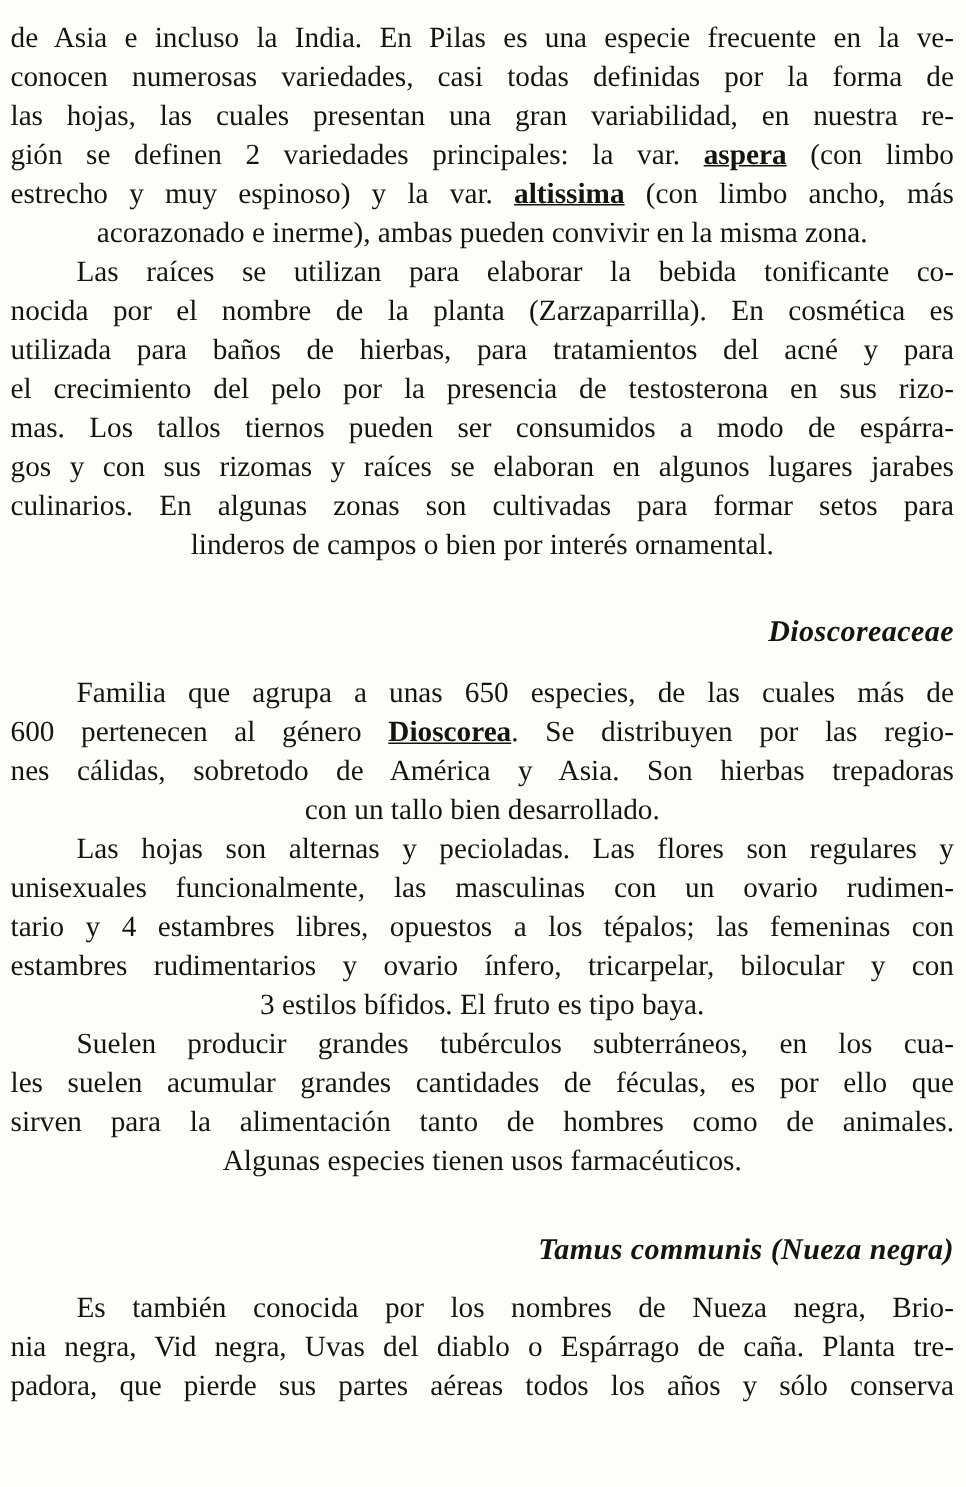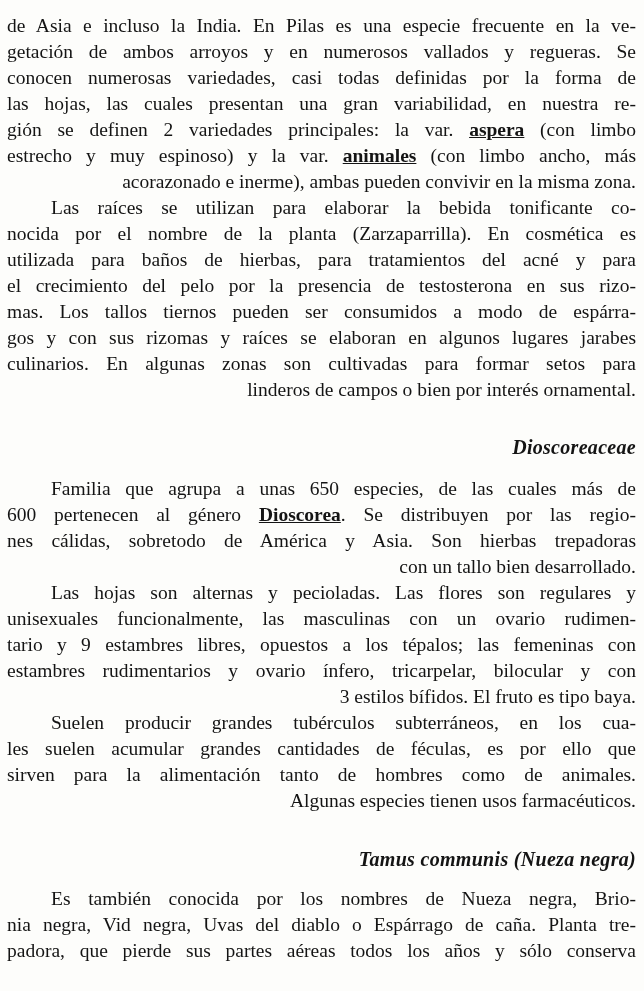--- a/index.html
+++ b/index.html
@@ -13,21 +13,21 @@
     padding: 13px 8px 0 7px;
     font-family: "Liberation Serif", "DejaVu Serif", serif;
     color: #141414;
   }
   .para { margin: 0; }
   .line {
     font-size: 19.5px;
     line-height: 26px;
     height: 26px;
     overflow: hidden;
-    text-align: right;
+    text-align: center;
     white-space: normal;
   }
   .line.just {
     text-align: justify;
     text-align-last: justify;
   }
   .line.ind { padding-left: 44px; }
   .line b { font-weight: bold; text-decoration: underline; }
   .heading {
     font-size: 20px;
@@ -39,25 +39,24 @@
   }
   [data-name="heading-dioscoreaceae"] { margin: 31px 0 16px 0; }
   [data-name="heading-tamus-communis"] { margin: 32px 0 14px 0; }
 </style>
 </head>
 <body>
 
 <div class="page" data-name="page" style="background: rgb(253, 253, 251); color: rgb(20, 20, 20);">
     <div class="para" data-name="paragraph-zarzaparrilla-varieties">
       <div class="line just" data-name="text-line">de Asia e incluso la India. En Pilas es una especie frecuente en la ve-</div>
-      <div class="line just" data-name="text-line">getación de ambos arroyos y en numerosos vallados y regueras. Se</div>
       <div class="line just" data-name="text-line">conocen numerosas variedades, casi todas definidas por la forma de</div>
       <div class="line just" data-name="text-line">las hojas, las cuales presentan una gran variabilidad, en nuestra re-</div>
       <div class="line just" data-name="text-line">gión se definen 2 variedades principales: la var. <b data-name="emphasized-term">aspera</b> (con limbo</div>
-      <div class="line just" data-name="text-line">estrecho y muy espinoso) y la var. <b data-name="emphasized-term">animales</b> (con limbo ancho, más</div>
+      <div class="line just" data-name="text-line">estrecho y muy espinoso) y la var. <b data-name="emphasized-term">altissima</b> (con limbo ancho, más</div>
       <div class="line" data-name="text-line">acorazonado e inerme), ambas pueden convivir en la misma zona.</div>
     </div>
     <div class="para" data-name="paragraph-zarzaparrilla-uses">
       <div class="line just ind" data-name="text-line">Las raíces se utilizan para elaborar la bebida tonificante co-</div>
       <div class="line just" data-name="text-line">nocida por el nombre de la planta (Zarzaparrilla). En cosmética es</div>
       <div class="line just" data-name="text-line">utilizada para baños de hierbas, para tratamientos del acné y para</div>
       <div class="line just" data-name="text-line">el crecimiento del pelo por la presencia de testosterona en sus rizo-</div>
       <div class="line just" data-name="text-line">mas. Los tallos tiernos pueden ser consumidos a modo de espárra-</div>
       <div class="line just" data-name="text-line">gos y con sus rizomas y raíces se elaboran en algunos lugares jarabes</div>
       <div class="line just" data-name="text-line">culinarios. En algunas zonas son cultivadas para formar setos para</div>
@@ -66,21 +65,21 @@
     <div class="heading" data-name="heading-dioscoreaceae">Dioscoreaceae</div>
     <div class="para" data-name="paragraph-dioscoreaceae-family">
       <div class="line just ind" data-name="text-line">Familia que agrupa a unas 650 especies, de las cuales más de</div>
       <div class="line just" data-name="text-line">600 pertenecen al género <b data-name="emphasized-term">Dioscorea</b>. Se distribuyen por las regio-</div>
       <div class="line just" data-name="text-line">nes cálidas, sobretodo de América y Asia. Son hierbas trepadoras</div>
       <div class="line" data-name="text-line">con un tallo bien desarrollado.</div>
     </div>
     <div class="para" data-name="paragraph-dioscoreaceae-morphology">
       <div class="line just ind" data-name="text-line">Las hojas son alternas y pecioladas. Las flores son regulares y</div>
       <div class="line just" data-name="text-line">unisexuales funcionalmente, las masculinas con un ovario rudimen-</div>
-      <div class="line just" data-name="text-line">tario y 9 estambres libres, opuestos a los tépalos; las femeninas con</div>
+      <div class="line just" data-name="text-line">tario y 4 estambres libres, opuestos a los tépalos; las femeninas con</div>
       <div class="line just" data-name="text-line">estambres rudimentarios y ovario ínfero, tricarpelar, bilocular y con</div>
       <div class="line" data-name="text-line">3 estilos bífidos. El fruto es tipo baya.</div>
     </div>
     <div class="para" data-name="paragraph-dioscoreaceae-tubers">
       <div class="line just ind" data-name="text-line">Suelen producir grandes tubérculos subterráneos, en los cua-</div>
       <div class="line just" data-name="text-line">les suelen acumular grandes cantidades de féculas, es por ello que</div>
       <div class="line just" data-name="text-line">sirven para la alimentación tanto de hombres como de animales.</div>
       <div class="line" data-name="text-line">Algunas especies tienen usos farmacéuticos.</div>
     </div>
     <div class="heading" data-name="heading-tamus-communis">Tamus communis (Nueza negra)</div>

